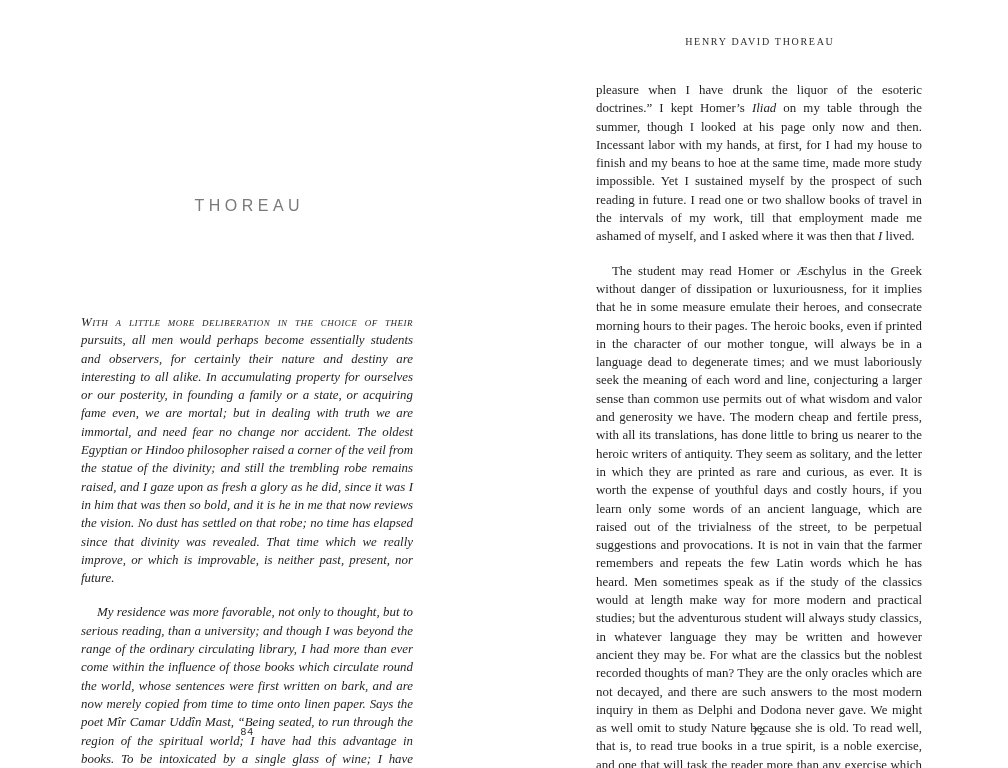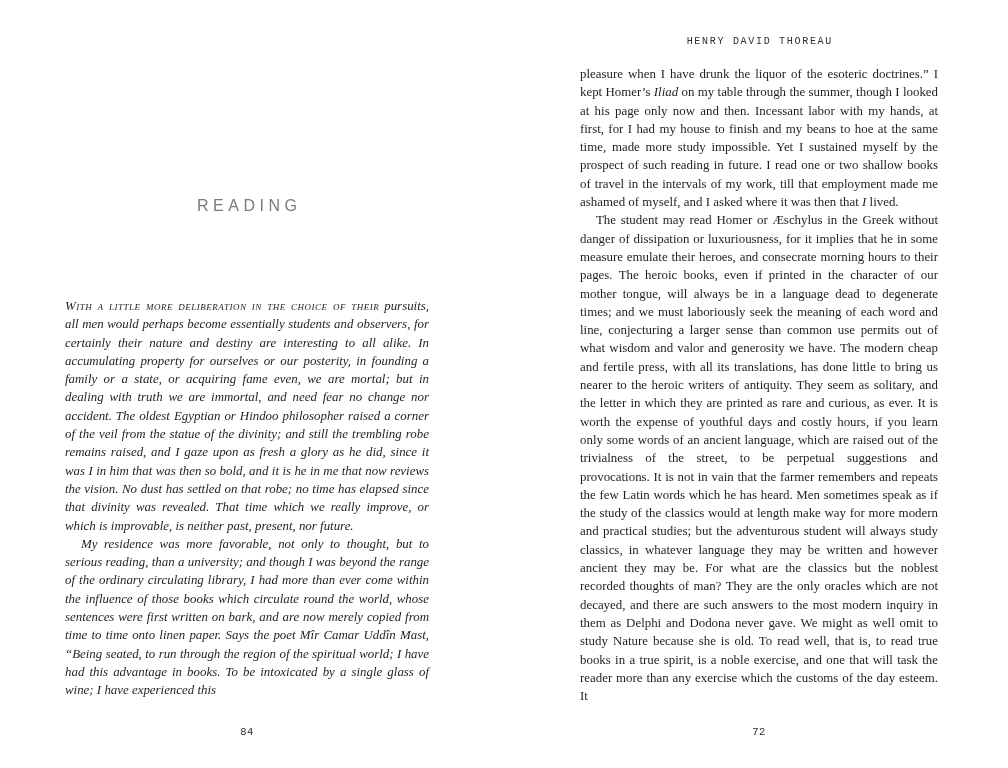--- a/index.html
+++ b/index.html
@@ -34,39 +34,39 @@
     font-size: 16px;
     letter-spacing: 4.5px;
     text-indent: 4.5px;
     color: #7a7a7a;
   }
   .running-header {
     position: absolute;
     top: 36px;
     left: 0; right: 0;
     text-align: center;
-    font-family: Liberation Mono, monospace;
+    font-family: Liberation Serif, serif;
     font-size: 10px;
     letter-spacing: 1.7px;
     text-indent: 1.7px;
     color: #2e2e2e;
   }
   .page-body {
     position: absolute;
     left: 0; right: 0;
     font-size: 12.9px;
     line-height: 18.3px;
     text-align: justify;
     hyphens: auto;
     -webkit-hyphens: auto;
   }
   .page--left  .page-body { top: 297px; font-style: italic; }
   .page--right .page-body { top: 65px;  }
 
-  .para { margin: 0; }
+  .para { margin: 16px; }
   .para--indent { text-indent: 16px; }
 
   .seg-smallcaps {
     font-variant: small-caps;
     letter-spacing: 0.5px;
   }
   .seg-italic { font-style: italic; }
 
   .page-number {
     position: absolute;
@@ -78,21 +78,21 @@
     letter-spacing: 0.5px;
     color: #2e2e2e;
   }
 </style>
 </head>
 <body>
 
 <div class="spread">
 
   <section class="page page--left">
-    <h1 class="chapter-title">READING</h1>
+    <h1 class="chapter-title">THOREAU</h1>
     <div class="page-body">
         <p class="para"><span class="seg-smallcaps">With a little more deliberation in the choice of their</span><span> pursuits, all men would perhaps become essentially students and observers, for certainly their nature and destiny are interesting to all alike. In accumulating property for ourselves or our posterity, in founding a family or a state, or acquiring fame even, we are mortal; but in dealing with truth we are immortal, and need fear no change nor accident. The oldest Egyptian or Hindoo philosopher raised a corner of the veil from the statue of the divinity; and still the trembling robe remains raised, and I gaze upon as fresh a glory as he did, since it was I in him that was then so bold, and it is he in me that now reviews the vision. No dust has settled on that robe; no time has elapsed since that divinity was revealed. That time which we really improve, or which is improvable, is neither past, present, nor future.</span></p>
         <p class="para para--indent"><span>My residence was more favorable, not only to thought, but to serious reading, than a university; and though I was beyond the range of the ordinary circulating library, I had more than ever come within the influence of those books which circulate round the world, whose sentences were first written on bark, and are now merely copied from time to time onto linen paper. Says the poet Mîr Camar Uddîn Mast, “Being seated, to run through the region of the spiritual world; I have had this advantage in books. To be intoxicated by a single glass of wine; I have experienced this</span></p>
       </div>
     <div class="page-number">84</div>
   </section>
 
   <section class="page page--right">
     <header class="running-header">HENRY DAVID THOREAU</header>
     <div class="page-body">

